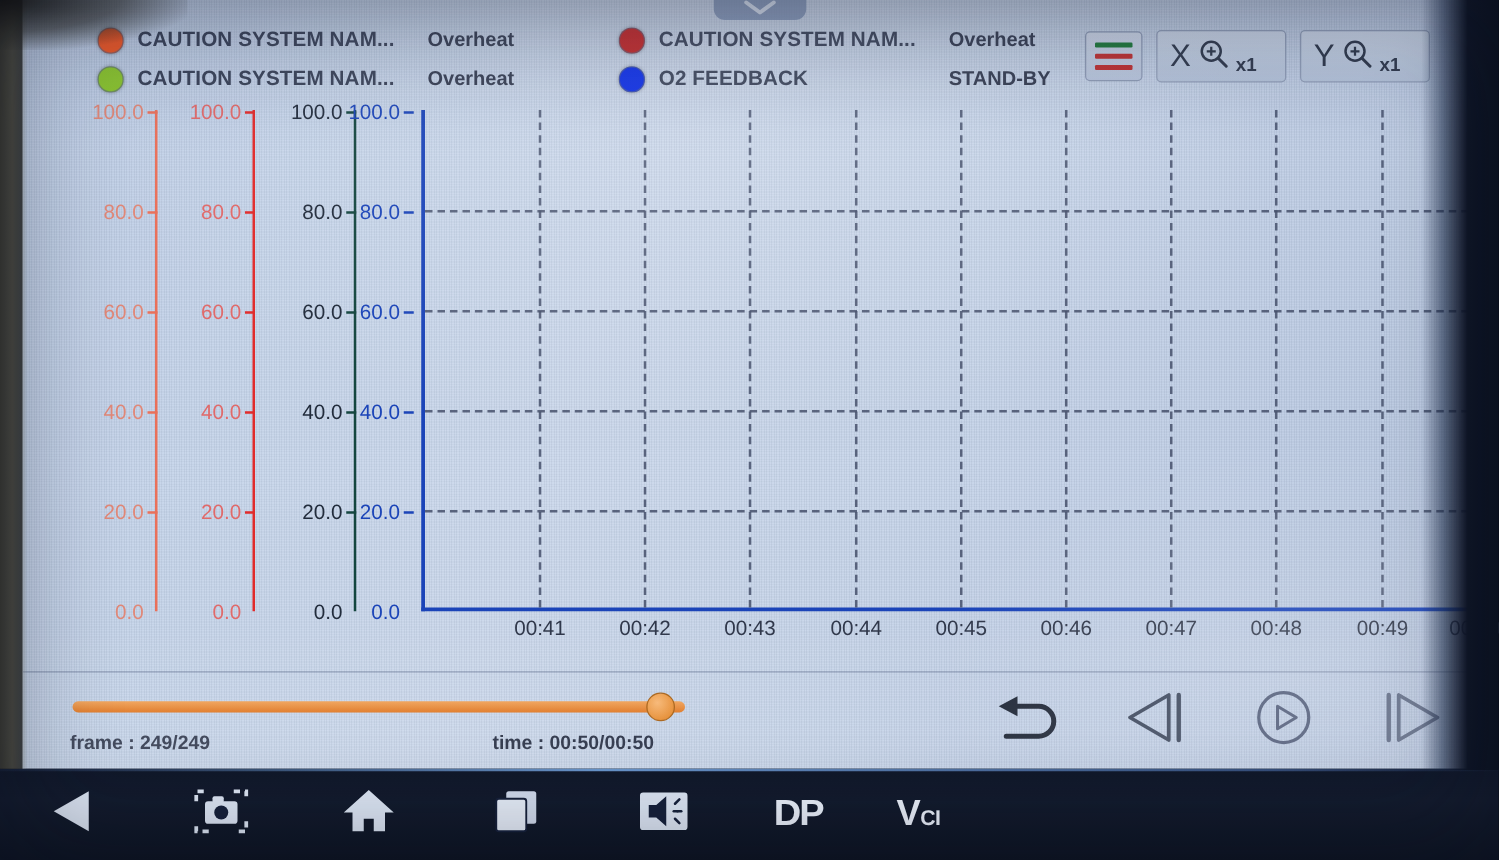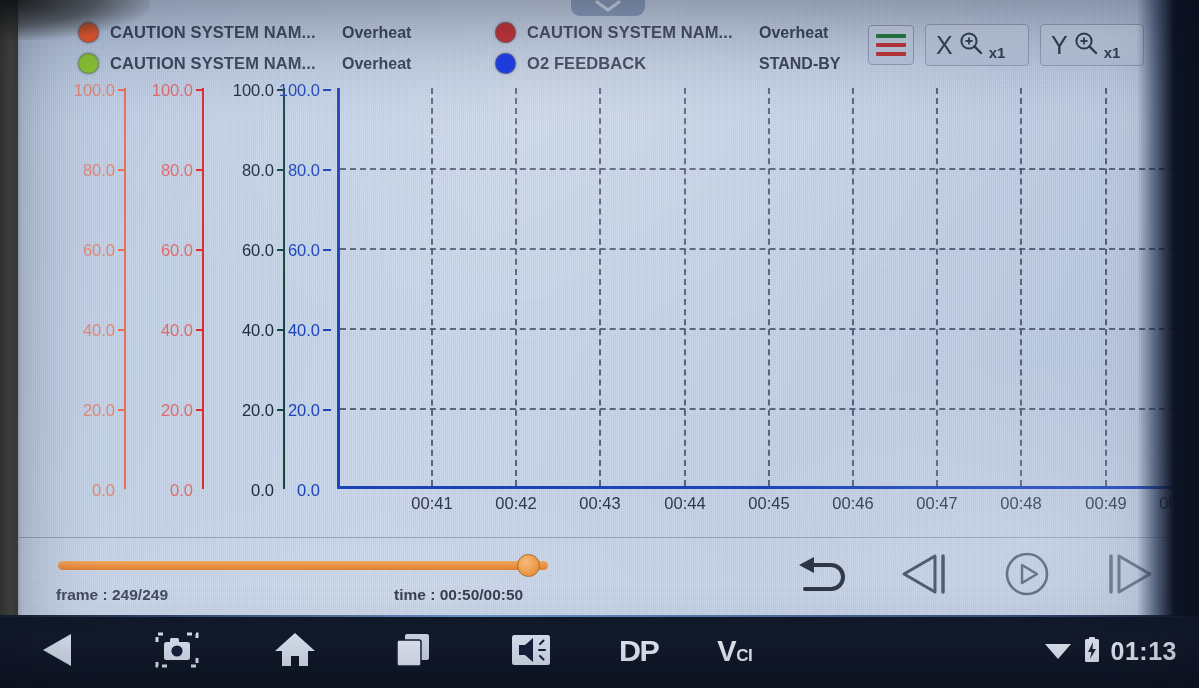--- a/index.html
+++ b/index.html
@@ -588,35 +588,20 @@
 
       <div class="nav-logo">
         <span class="logo-dp">DP</span>
       </div>
 
       <div class="nav-logo">
         <span class="logo-vci"><span>V</span><small>CI</small></span>
       </div>
     </div>
 
-    <div id="status-area">
-      <span>
-        <svg width="30" height="24" viewBox="0 0 30 24">
-          <polygon points="2,6 28,6 15,21" fill="#e2e9f5"></polygon>
-        </svg>
-      </span>
-      <span>
-        <svg width="18" height="28" viewBox="0 0 18 28">
-          <rect x="2" y="3" width="14" height="23" rx="1.5" fill="#e2e9f5"></rect>
-          <rect x="6" y="1" width="6" height="3" rx="1" fill="#e2e9f5"></rect>
-          <polygon points="10,6 5,16 8.5,16 7,23 13,13 9.5,13" fill="#1b2538"></polygon>
-        </svg>
-      </span>
-      <span id="clock">01:13</span>
-    </div>
   </div>
 
   <div class="glare"></div>
   <div class="bezel-left"></div>
   <div class="bezel-right"></div>
   <div class="bezel-topleft"></div>
   <div class="vignette"></div>
 
 </div>
 

